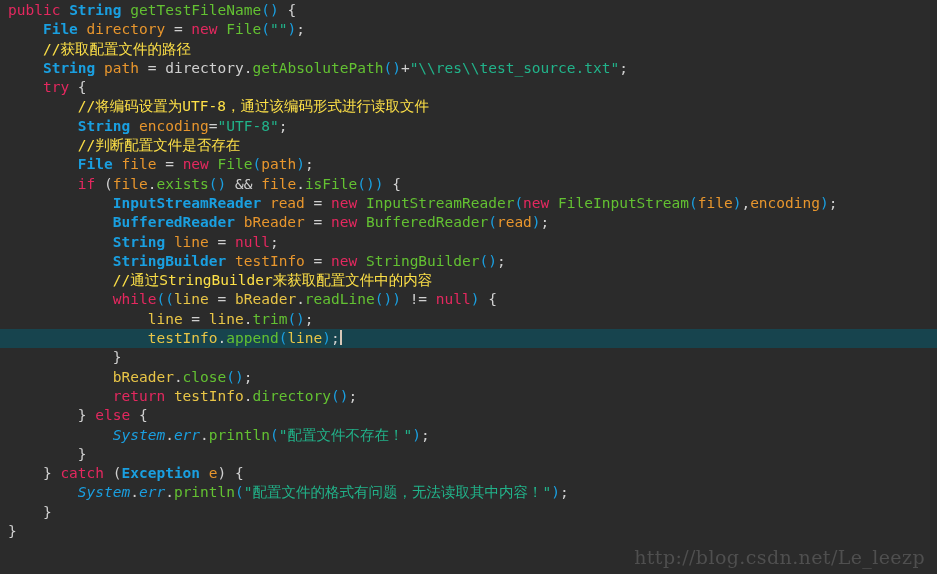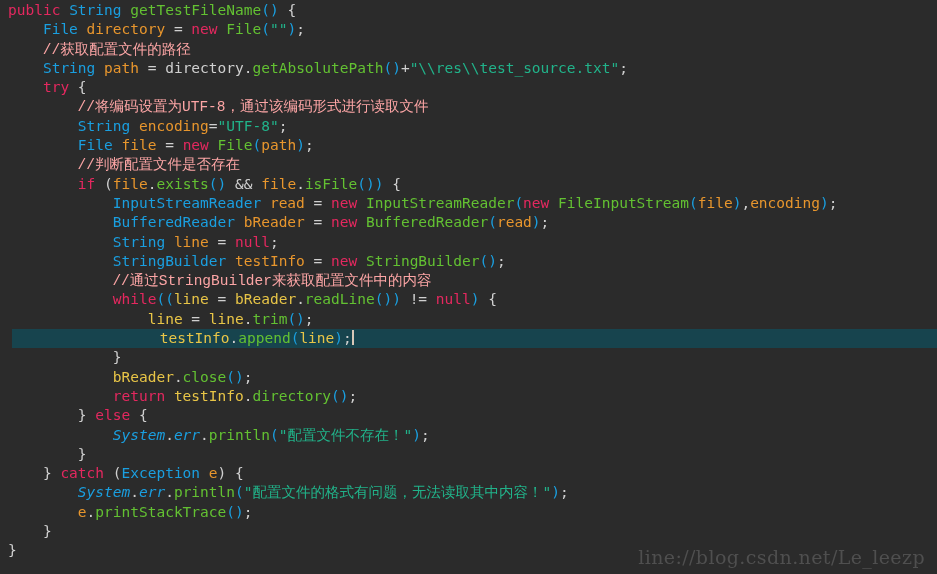--- a/index.html
+++ b/index.html
@@ -32,31 +32,30 @@
     height: 19.3px;
     line-height: 19.3px;
     white-space: pre;
     font-size: 14.5px;
     padding-left: 8px;
     box-sizing: border-box;
     color: #a9b7c6;
   }
   .line.current {
     background: #17444e;
-    margin-left: 12px;
   }
   
   .kw       { color: #e4285f; font-weight: normal; }   
-  .type     { color: #1a9fe0; font-weight: normal; }   
+  .type     { color: #1a9fe0; font-weight: bold; }   
   .type-p   { color: #1a9fe0; font-style: italic; }                      
   .fn       { color: #63c132; }                      
   .var      { color: #e8962d; }                      
   .var-y    { color: #e8c547; }                      
   .str      { color: #21b38a; }                      
-  .cmt      { color: #fca5a5; font-family: Liberation Mono, monospace; }                      
+  .cmt      { color: #fde047; }                      
   .punc     { color: #d0d0d0; }                      
   .punc-b   { color: #1a9fe0; }                      
   .ital     { font-style: italic; }
   .cursor {
     display: inline-block;
     width: 2px;
     height: 15px;
     background: #d8c8b8;
     vertical-align: -2px;
     margin-left: 0px;
@@ -77,37 +76,36 @@
 
 <div id="editor">
   <div class="code-area">
       <div class="line"><span class="kw">public</span><span class="punc"> </span><span class="type">String</span><span class="punc"> </span><span class="fn">getTestFileName</span><span class="punc-b">()</span><span class="punc"> {</span></div>
       <div class="line"><span class="punc">    </span><span class="type">File</span><span class="punc"> </span><span class="var">directory</span><span class="punc"> = </span><span class="kw">new</span><span class="punc"> </span><span class="fn">File</span><span class="punc-b">(</span><span class="str">""</span><span class="punc-b">)</span><span class="punc">;</span></div>
       <div class="line"><span class="cmt">    //获取配置文件的路径</span></div>
       <div class="line"><span class="punc">    </span><span class="type">String</span><span class="punc"> </span><span class="var">path</span><span class="punc"> = </span><span class="punc">directory</span><span class="punc">.</span><span class="fn">getAbsolutePath</span><span class="punc-b">()</span><span class="punc">+</span><span class="str">"\\res\\test_source.txt"</span><span class="punc">;</span></div>
       <div class="line"><span class="punc">    </span><span class="kw">try</span><span class="punc"> {</span></div>
       <div class="line"><span class="cmt">        //将编码设置为UTF-8，通过该编码形式进行读取文件</span></div>
       <div class="line"><span class="punc">        </span><span class="type">String</span><span class="punc"> </span><span class="var">encoding</span><span class="punc">=</span><span class="str">"UTF-8"</span><span class="punc">;</span></div>
+      <div class="line"><span class="cmt">        //判断配置文件是否存在</span></div>
       <div class="line"><span class="punc">        </span><span class="type">File</span><span class="punc"> </span><span class="var">file</span><span class="punc"> = </span><span class="kw">new</span><span class="punc"> </span><span class="fn">File</span><span class="punc-b">(</span><span class="var">path</span><span class="punc-b">)</span><span class="punc">;</span></div>
-      <div class="line"><span class="cmt">        //判断配置文件是否存在</span></div>
       <div class="line"><span class="punc">        </span><span class="kw">if</span><span class="punc"> (</span><span class="var">file</span><span class="punc">.</span><span class="fn">exists</span><span class="punc-b">()</span><span class="punc"> &amp;&amp; </span><span class="var">file</span><span class="punc">.</span><span class="fn">isFile</span><span class="punc-b">())</span><span class="punc"> {</span></div>
       <div class="line"><span class="punc">            </span><span class="type">InputStreamReader</span><span class="punc"> </span><span class="var">read</span><span class="punc"> = </span><span class="kw">new</span><span class="punc"> </span><span class="fn">InputStreamReader</span><span class="punc-b">(</span><span class="kw">new</span><span class="punc"> </span><span class="fn">FileInputStream</span><span class="punc-b">(</span><span class="var">file</span><span class="punc-b">)</span><span class="punc">,</span><span class="var">encoding</span><span class="punc-b">)</span><span class="punc">;</span></div>
       <div class="line"><span class="punc">            </span><span class="type">BufferedReader</span><span class="punc"> </span><span class="var">bReader</span><span class="punc"> = </span><span class="kw">new</span><span class="punc"> </span><span class="fn">BufferedReader</span><span class="punc-b">(</span><span class="var">read</span><span class="punc-b">)</span><span class="punc">;</span></div>
       <div class="line"><span class="punc">            </span><span class="type">String</span><span class="punc"> </span><span class="var">line</span><span class="punc"> = </span><span class="kw">null</span><span class="punc">;</span></div>
       <div class="line"><span class="punc">            </span><span class="type">StringBuilder</span><span class="punc"> </span><span class="var">testInfo</span><span class="punc"> = </span><span class="kw">new</span><span class="punc"> </span><span class="fn">StringBuilder</span><span class="punc-b">()</span><span class="punc">;</span></div>
       <div class="line"><span class="cmt">            //通过StringBuilder来获取配置文件中的内容</span></div>
       <div class="line"><span class="punc">            </span><span class="kw">while</span><span class="punc-b">((</span><span class="var-y">line</span><span class="punc"> = </span><span class="var-y">bReader</span><span class="punc">.</span><span class="fn">readLine</span><span class="punc-b">())</span><span class="punc"> != </span><span class="kw">null</span><span class="punc-b">)</span><span class="punc"> {</span></div>
       <div class="line"><span class="punc">                </span><span class="var-y">line</span><span class="punc"> = </span><span class="var-y">line</span><span class="punc">.</span><span class="fn">trim</span><span class="punc-b">()</span><span class="punc">;</span></div>
       <div class="line current"><span class="punc">                </span><span class="var-y">testInfo</span><span class="punc">.</span><span class="fn">append</span><span class="punc-b">(</span><span class="var-y">line</span><span class="punc-b">)</span><span class="punc">;</span><span class="cursor"></span></div>
       <div class="line"><span class="punc">            }</span></div>
       <div class="line"><span class="punc">            </span><span class="var-y">bReader</span><span class="punc">.</span><span class="fn">close</span><span class="punc-b">()</span><span class="punc">;</span></div>
       <div class="line"><span class="punc">            </span><span class="kw">return</span><span class="punc"> </span><span class="var-y">testInfo</span><span class="punc">.</span><span class="fn">directory</span><span class="punc-b">()</span><span class="punc">;</span></div>
       <div class="line"><span class="punc">        } </span><span class="kw">else</span><span class="punc"> {</span></div>
       <div class="line"><span class="punc">            </span><span class="type-p">System</span><span class="punc">.</span><span class="type-p ital">err</span><span class="punc">.</span><span class="fn">println</span><span class="punc-b">(</span><span class="str">"配置文件不存在！"</span><span class="punc-b">)</span><span class="punc">;</span></div>
       <div class="line"><span class="punc">        }</span></div>
       <div class="line"><span class="punc">    } </span><span class="kw">catch</span><span class="punc"> (</span><span class="type">Exception</span><span class="punc"> </span><span class="var">e</span><span class="punc">)</span><span class="punc"> {</span></div>
       <div class="line"><span class="punc">        </span><span class="type-p">System</span><span class="punc">.</span><span class="type-p ital">err</span><span class="punc">.</span><span class="fn">println</span><span class="punc-b">(</span><span class="str">"配置文件的格式有问题，无法读取其中内容！"</span><span class="punc-b">)</span><span class="punc">;</span></div>
-      <div class="line"><span class="punc">        </span><span class="var">e</span><span class="punc">.</span><span class="fn">printStackTrace</span><span class="punc-b">()</span><span class="punc">;</span></div>
       <div class="line"><span class="punc">    }</span></div>
       <div class="line"><span class="punc">}</span></div>
     </div>
-  <div class="watermark">line://blog.csdn.net/Le_leezp</div>
+  <div class="watermark">http://blog.csdn.net/Le_leezp</div>
 </div>
 
 </body></html>

